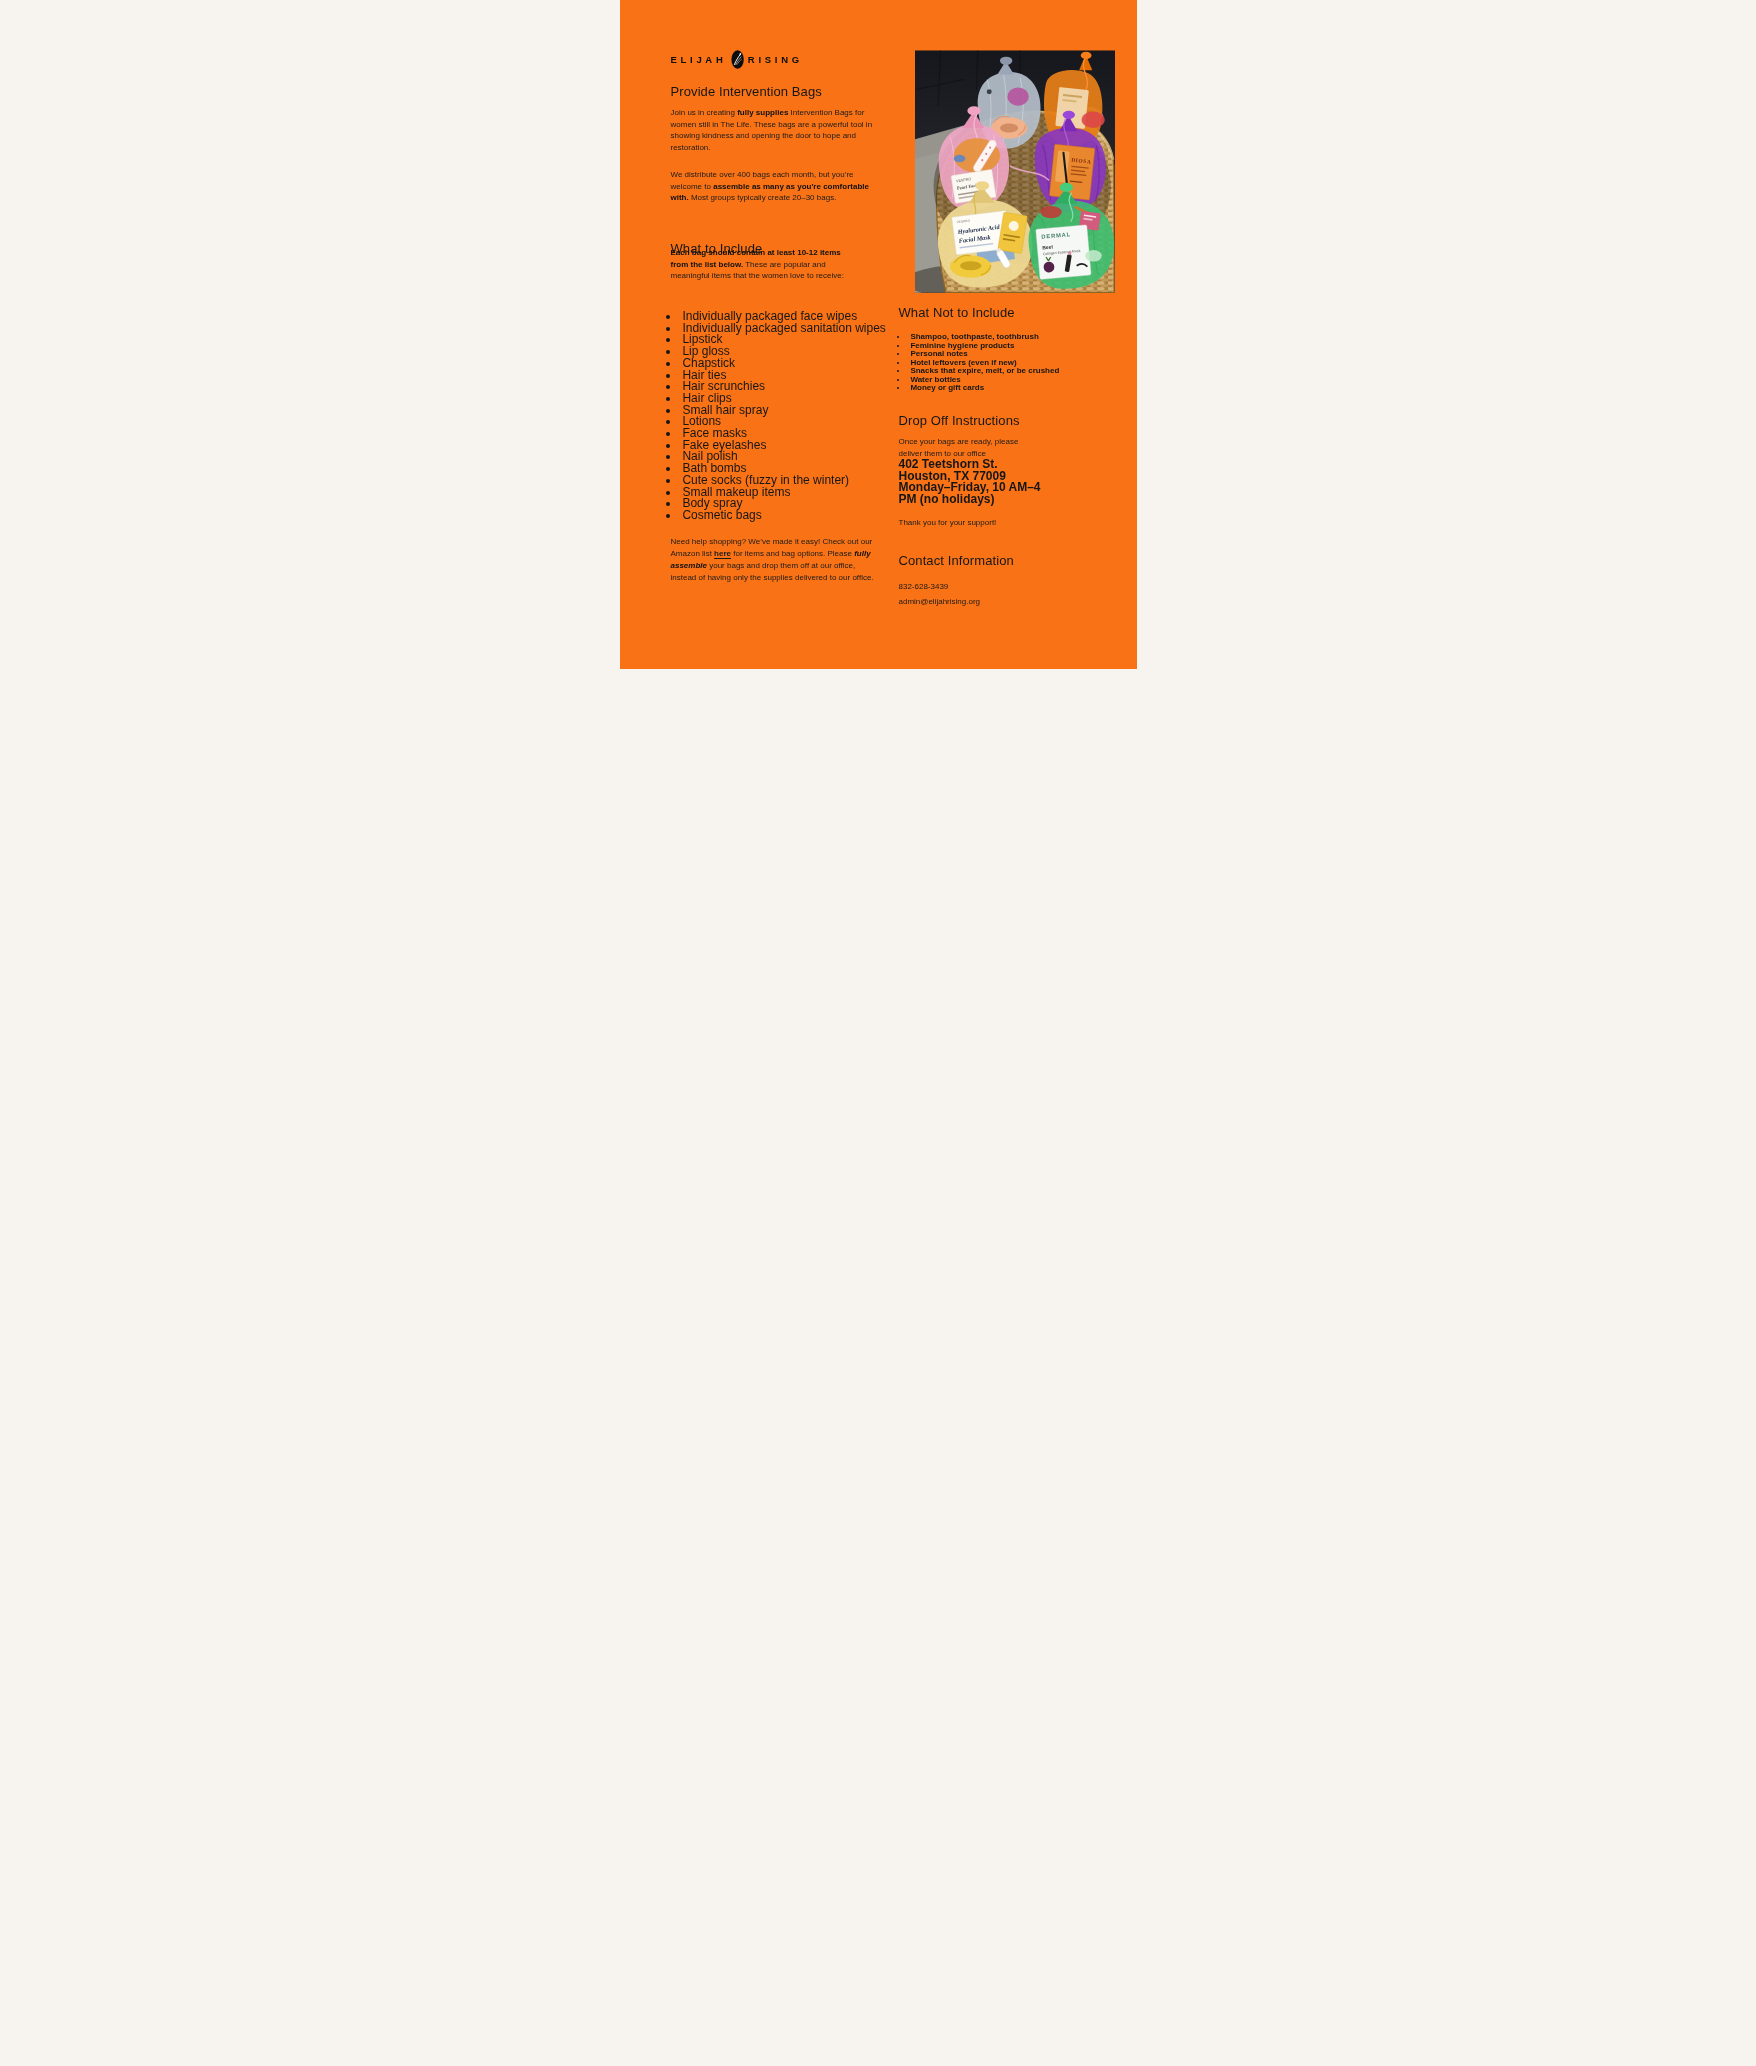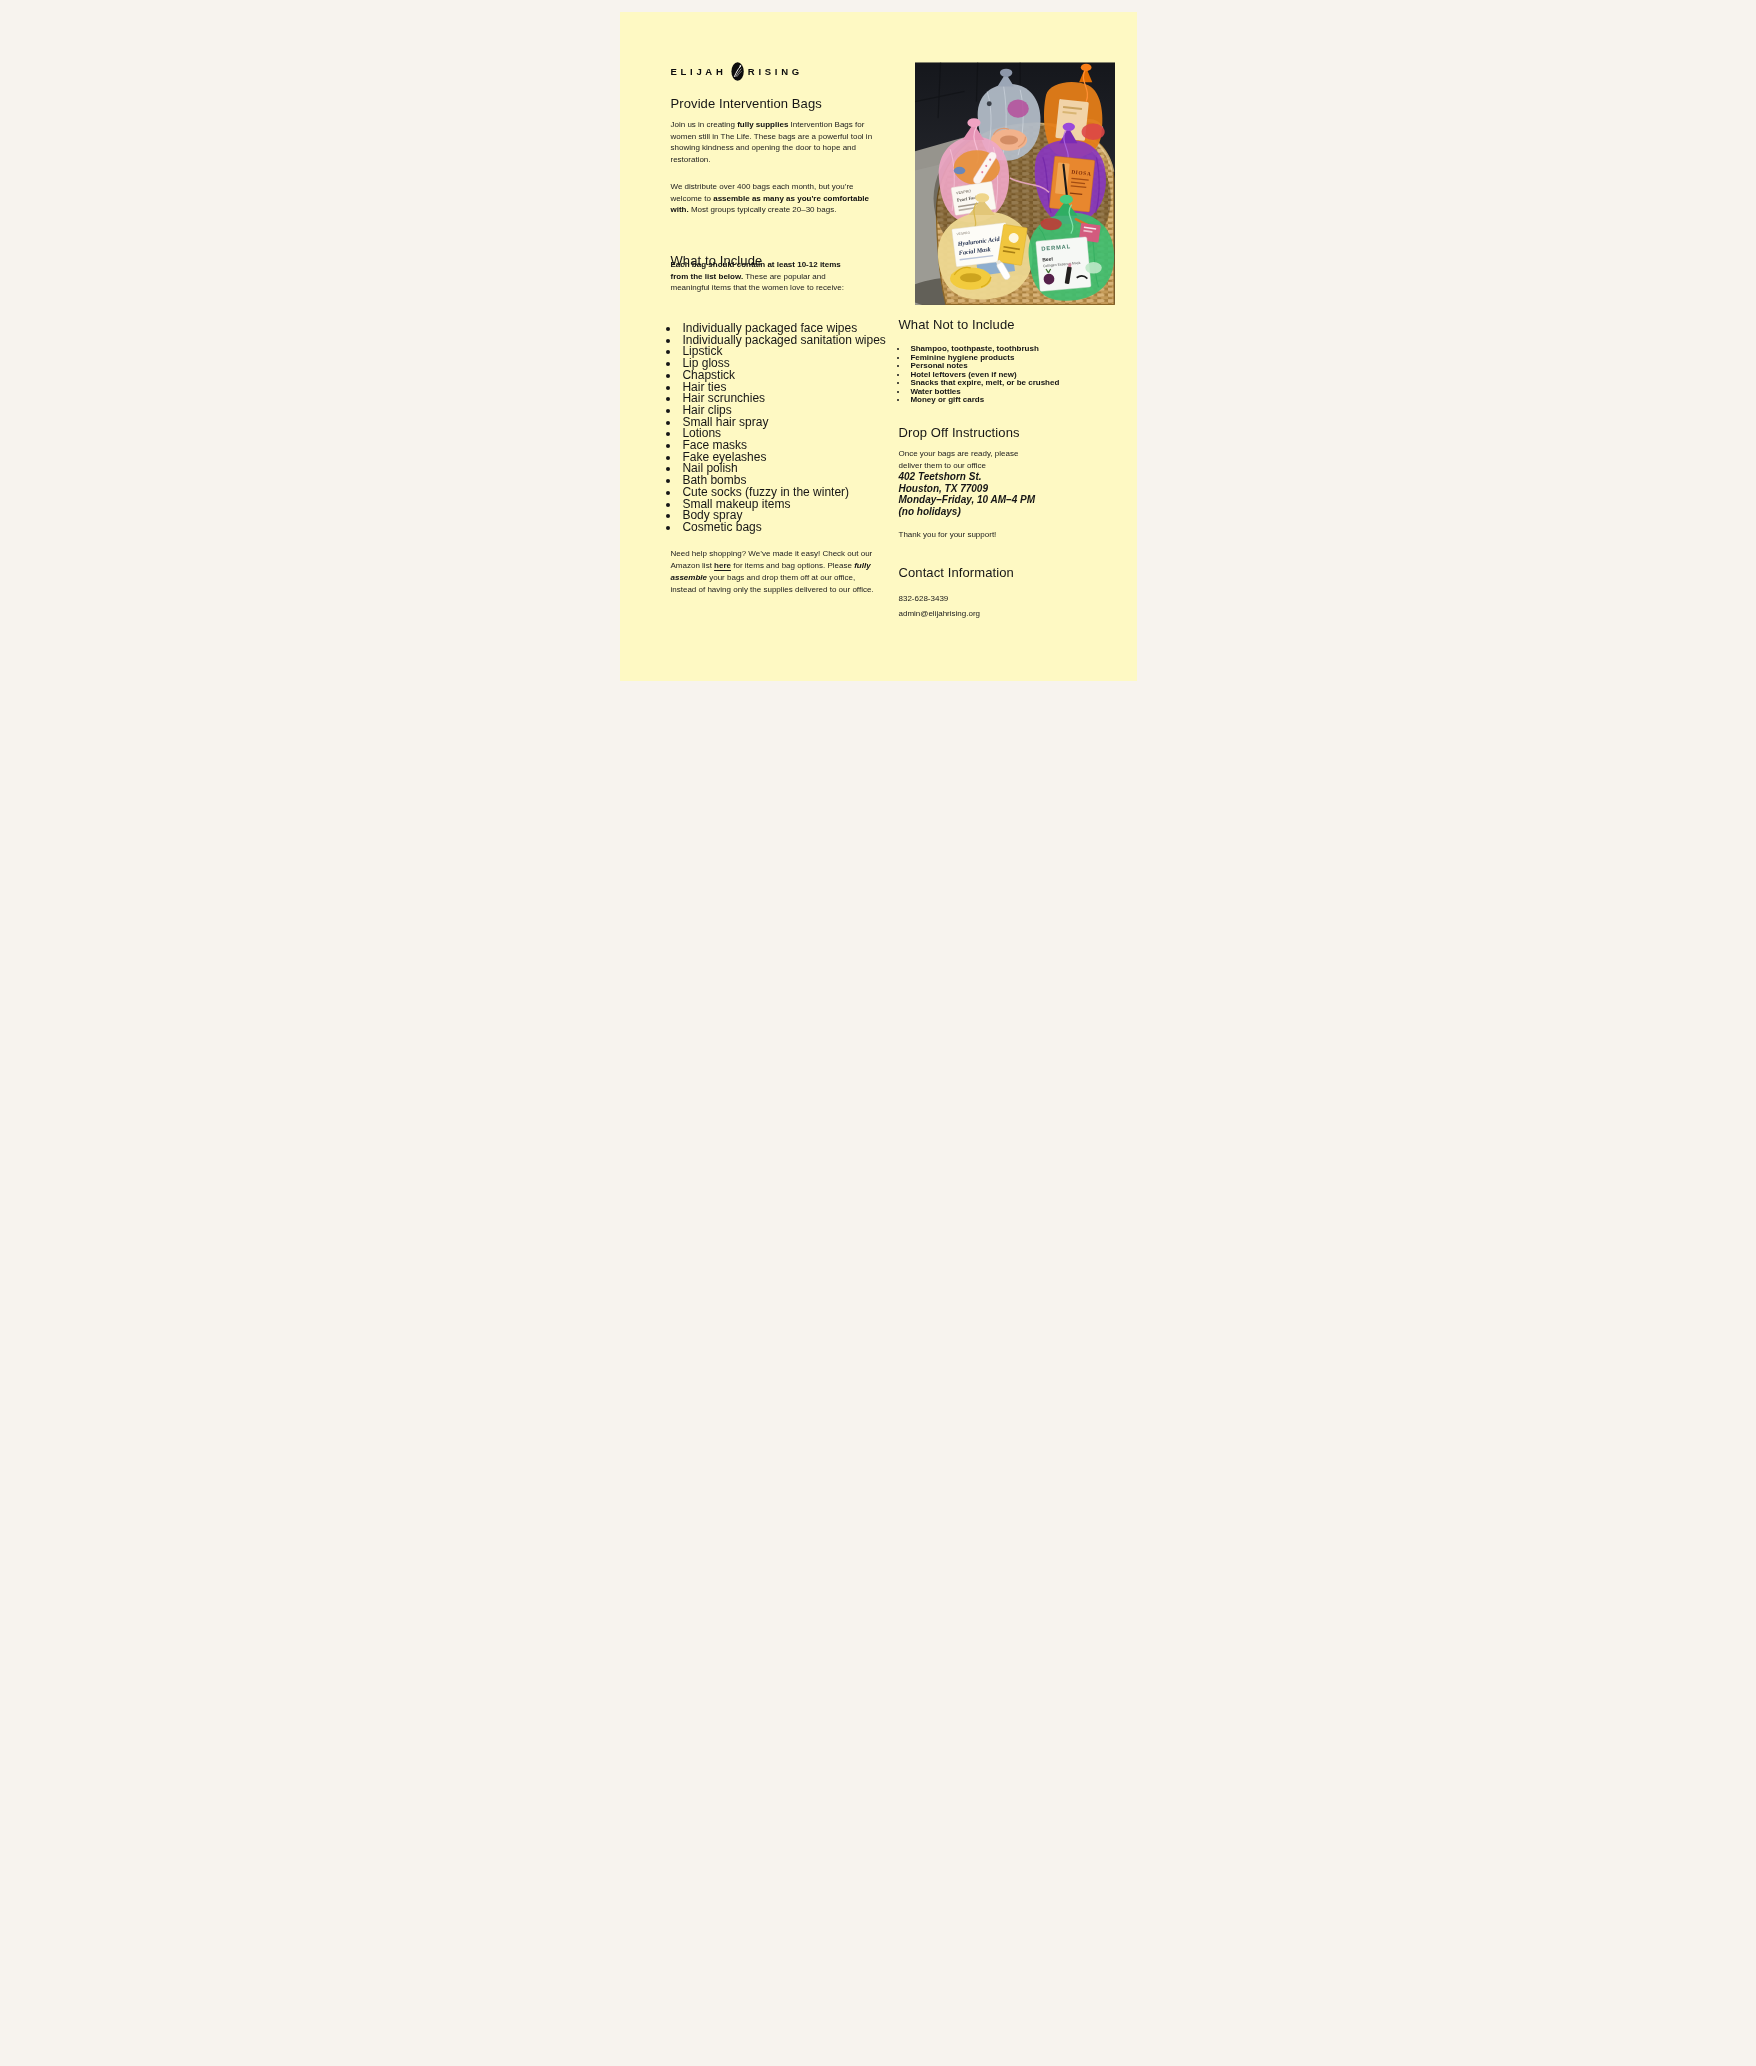--- a/index.html
+++ b/index.html
@@ -1,22 +1,22 @@
 <!DOCTYPE html>
 <html style="font-size:6.6px"><head>
 <meta charset="utf-8">
 <style>
   * { box-sizing: border-box; }
   html,body { margin:0; padding:0; background:#f7f3ee; }
   .page {
     position: relative;
     width: 517px;
     height: 669px;
-    margin: 12px auto;
-    background: #fef9c3;
+    margin: 0 auto;
+    background: #f97316;
     color: #161616;
     font-family: "Liberation Sans", sans-serif;
     overflow: hidden;
   }
   .abs { position: absolute; }
   .h {
     font-size: 13px;
     font-weight: 400;
     letter-spacing: 0.1px;
     color: #161616;
@@ -50,21 +50,21 @@
   .list-loose li { line-height: 11.7px; font-size: 12px; }
   .list-tight li { line-height: 8.5px; font-size: 8px; font-weight: bold; }
   .link {
     color: inherit;
     font-weight: 700;
     text-decoration: underline;
     text-decoration-thickness: 0.8px;
     text-underline-offset: 1.7px;
     cursor: pointer;
   }
-  .bold-lines { font-weight: 700; font-size: 10px; line-height: 11.6px; font-style: italic; }
+  .bold-lines { font-weight: 700; font-size: 12px; line-height: 11.6px; }
   .photo-frame {
     position: absolute;
     left: 295px;
     top: 50px;
     width: 200px;
     height: 243px;
     overflow: hidden;
   }
   .photo-frame svg { display:block; width:100%; height:100%; }
 </style>

